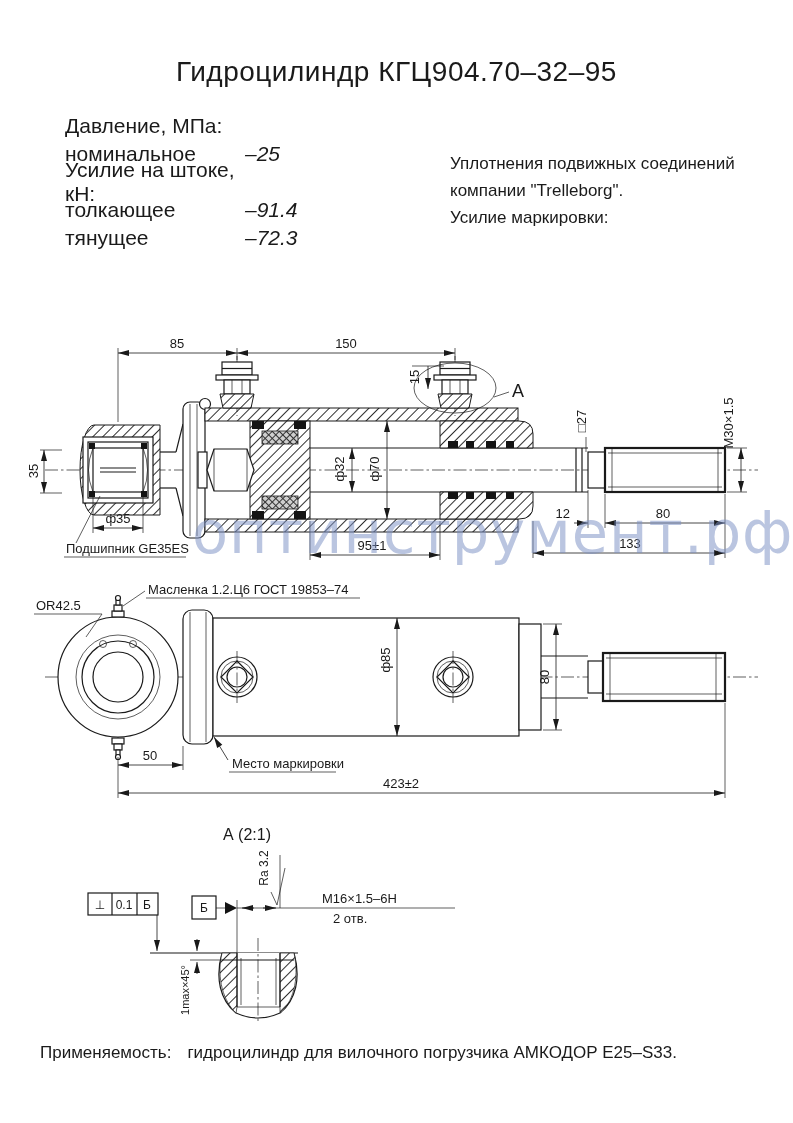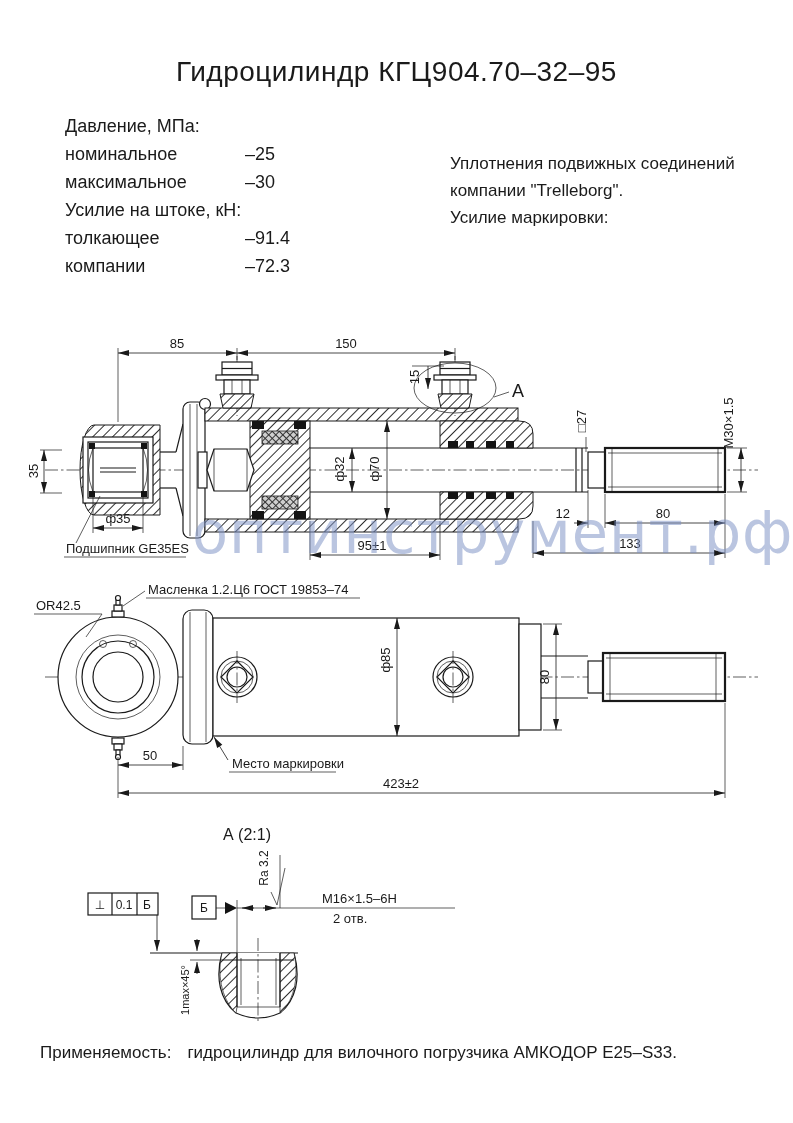--- a/index.html
+++ b/index.html
@@ -1,23 +1,23 @@
 <!DOCTYPE html>
 <html><head>
 <meta charset="utf-8">
 <style>
   html,body{margin:0;padding:0;}
   body{width:793px;height:1123px;background:#ffffff;position:relative;overflow:hidden;
        font-family:"Liberation Sans",sans-serif;color:#1a1a1a;}
   .abs{position:absolute;}
   #title{top:56px;left:0;width:793px;text-align:center;font-size:28px;letter-spacing:.5px;}
-  #specs{top:112px;left:65px;font-size:18px;}
+  #specs{top:112px;left:65px;font-size:21px;}
   .srow{display:flex;height:28px;align-items:center;}
   .slabel{width:180px;}
-  .svalue{width:80px;}
+  .svalue{width:80px;font-style:italic;}
   #note{top:150px;left:450px;font-size:17px;line-height:27px;}
   #footer{top:1043px;left:40px;font-size:17px;}
   #footer .fl{margin-right:16px;}
   #wm{top:498px;left:192px;font-size:59px;letter-spacing:1px;pointer-events:none;
       font-family:"DejaVu Sans",sans-serif;color:rgba(122,144,196,.52);}
   svg{position:absolute;top:0;left:0;}
   .ln{stroke:#1a1a1a;stroke-width:1.2;fill:none;}
   .lw{stroke:#1a1a1a;stroke-width:1.2;fill:#fff;}
   .lh{stroke:#1a1a1a;stroke-width:1;fill:url(#hat);}
   .xh{stroke:#1a1a1a;stroke-width:.8;fill:url(#xht);}
@@ -38,33 +38,29 @@
 <div id="specs" class="abs">
   <div class="srow">
       <span class="slabel">Давление, МПа:</span>
       <span class="svalue"></span>
     </div>
   <div class="srow">
       <span class="slabel">номинальное</span>
       <span class="svalue">–25</span>
     </div>
   <div class="srow">
-      <span class="slabel">максимальное</span>
-      <span class="svalue">–30</span>
-    </div>
-  <div class="srow">
       <span class="slabel">Усилие на штоке, кН:</span>
       <span class="svalue"></span>
     </div>
   <div class="srow">
       <span class="slabel">толкающее</span>
       <span class="svalue">–91.4</span>
     </div>
   <div class="srow">
-      <span class="slabel">компании</span>
+      <span class="slabel">тянущее</span>
       <span class="svalue">–72.3</span>
     </div>
 </div>
 
 <div id="note" class="abs">
   <div>Уплотнения подвижных соединений</div>
   <div>компании "Trelleborg".</div>
   <div>Усилие маркировки:</div>
 </div>
 

